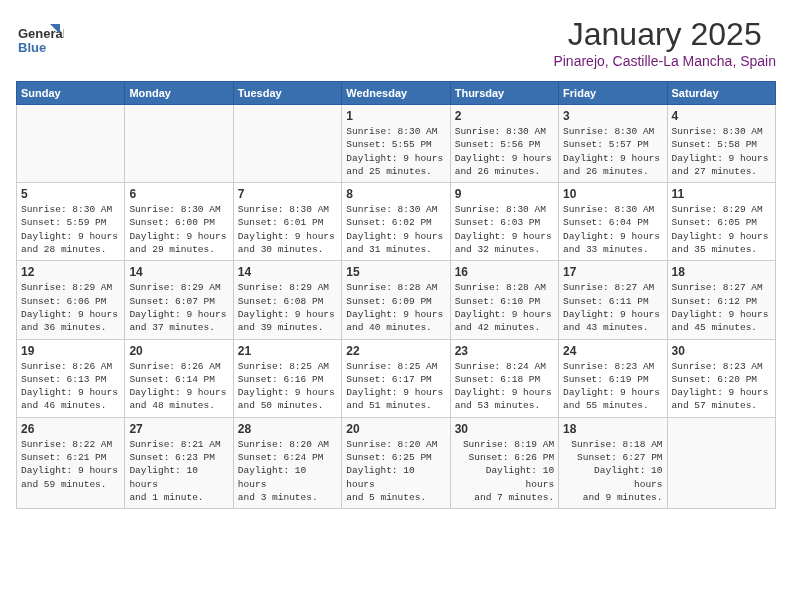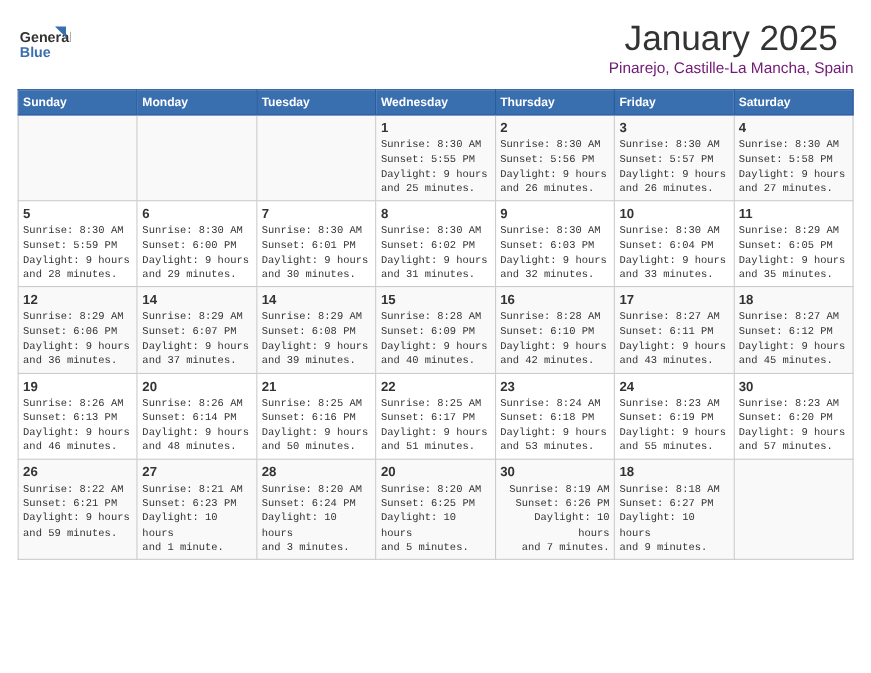--- a/index.html
+++ b/index.html
@@ -320,21 +320,21 @@
         </td>
         <td>
           <span class="day-num">30</span>
           <div class="day-detail" style="white-space: pre-line; text-align: right;">Sunrise: 8:19 AM
 Sunset: 6:26 PM
 Daylight: 10 hours
 and 7 minutes.</div>
         </td>
         <td>
           <span class="day-num">18</span>
-          <div class="day-detail" style="white-space: pre-line;">Sunrise: 8:18 AM
+          <div class="day-detail" style="white-space: pre-line; text-align: right;">Sunrise: 8:18 AM
 Sunset: 6:27 PM
 Daylight: 10 hours
 and 9 minutes.</div>
         </td>
         <td class="empty"></td>
       </tr>
     </tbody>
 </table>
 
 </body></html>

